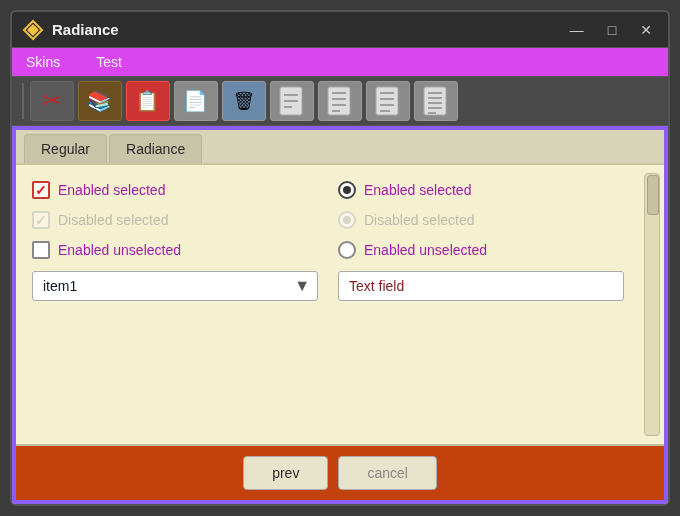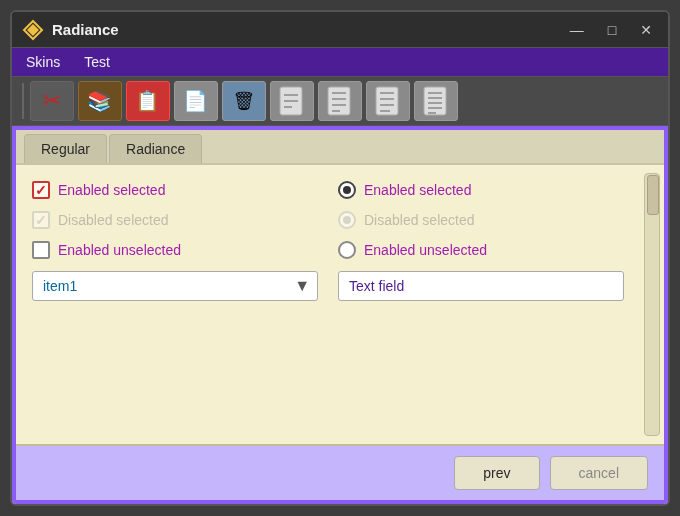--- a/index.html
+++ b/index.html
@@ -64,24 +64,24 @@
       font-size: 14px;
       cursor: pointer;
       background: none;
       border: none;
       padding: 2px 6px;
       line-height: 1;
     }
 
     
     .menu-bar {
-      background: #4c1d95;
+      background: #d946ef;
       padding: 4px 10px;
       display: flex;
-      gap: 16px;
+      gap: 28px;
       border-bottom: 1px solid #555;
     }
 
     .menu-item {
       color: #f0f0f0;
       font-size: 14px;
       cursor: pointer;
       padding: 2px 4px;
     }
 
@@ -288,50 +288,50 @@
     }
 
     .dropdown {
       width: 100%;
       padding: 6px 30px 6px 10px;
       font-size: 14px;
       background: #fff;
       border: 1px solid #aaa;
       border-radius: 3px;
       appearance: none;
-      color: #0369a1;
+      color: #0f172a;
       cursor: pointer;
     }
 
     .dropdown-arrow {
       position: absolute;
       right: 8px;
       top: 50%;
       transform: translateY(-50%);
       font-size: 16px;
       color: #555;
       pointer-events: none;
     }
 
     .text-field {
       width: 100%;
       padding: 6px 10px;
       font-size: 14px;
       background: #fff;
       border: 1px solid #aaa;
       border-radius: 3px;
-      color: #4c1d95;
+      color: #7f1d1d;
     }
 
     
     .footer {
-      background: #c4b5fd;
+      background: #c2410c;
       padding: 10px 16px;
       display: flex;
-      justify-content: flex-end;
+      justify-content: center;
       gap: 10px;
       border-top: 2px solid #c0bc98;
     }
 
     .btn {
       padding: 8px 28px;
       font-size: 14px;
       border-radius: 4px;
       cursor: pointer;
       border: 1px solid #aaa;

